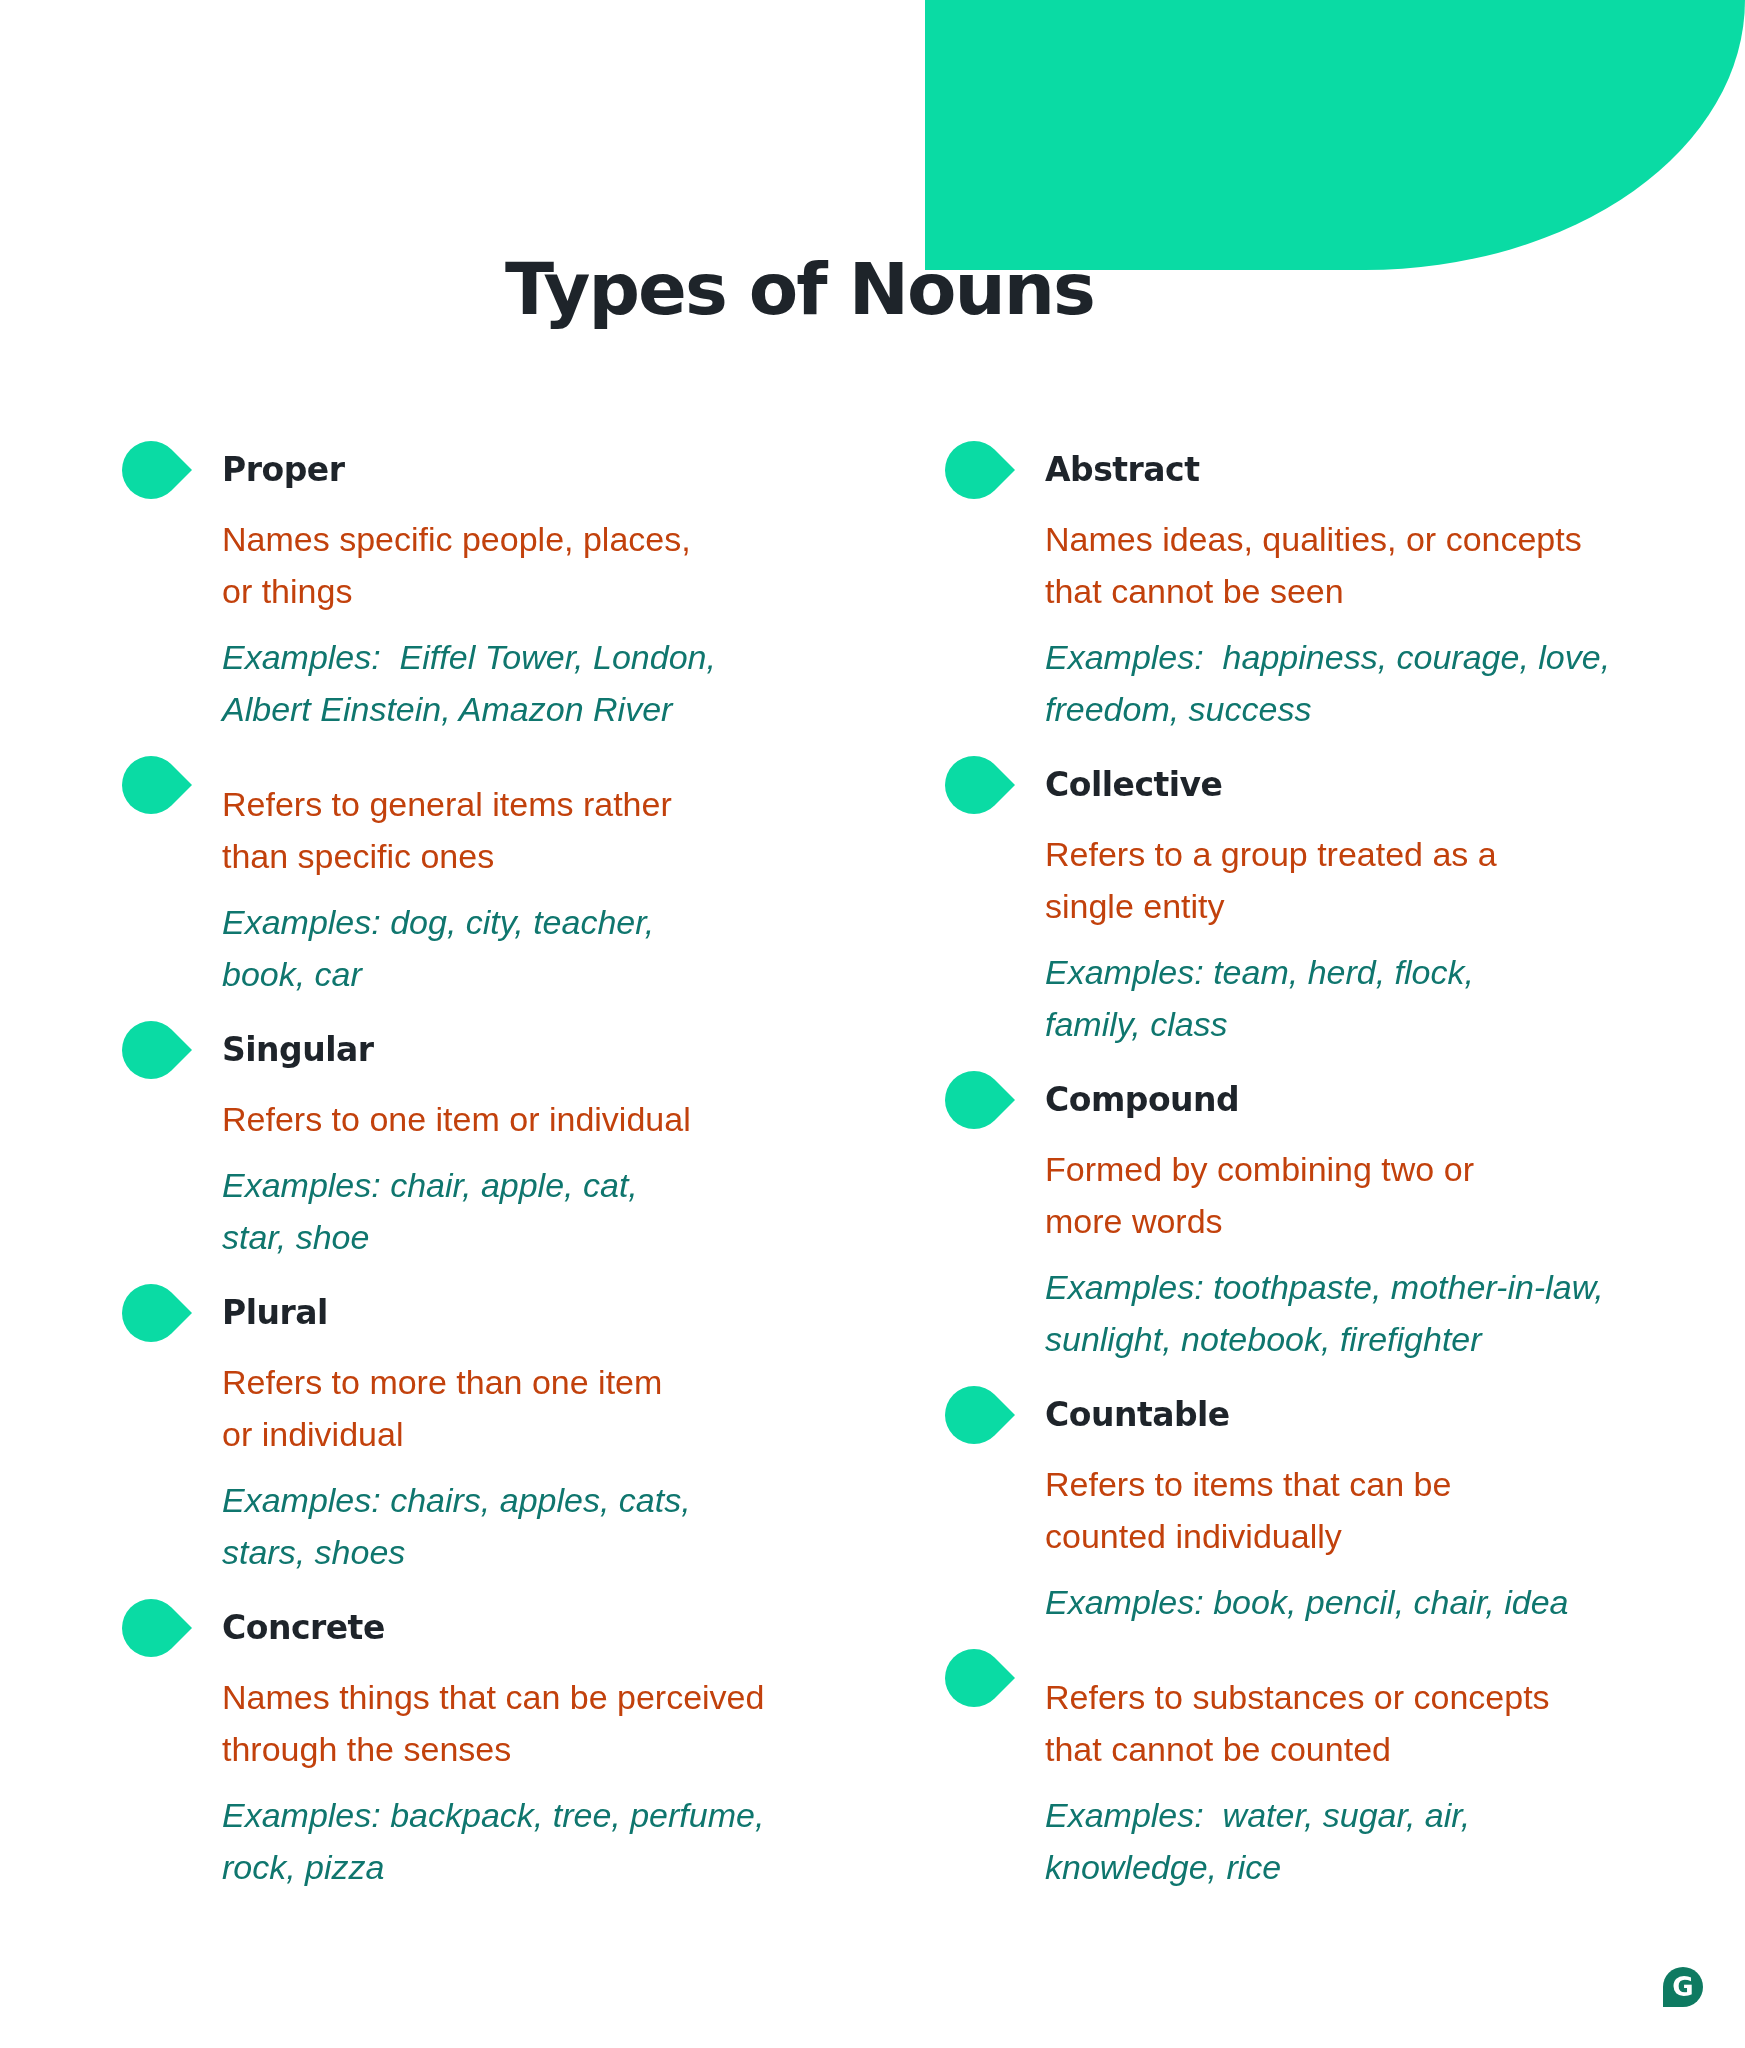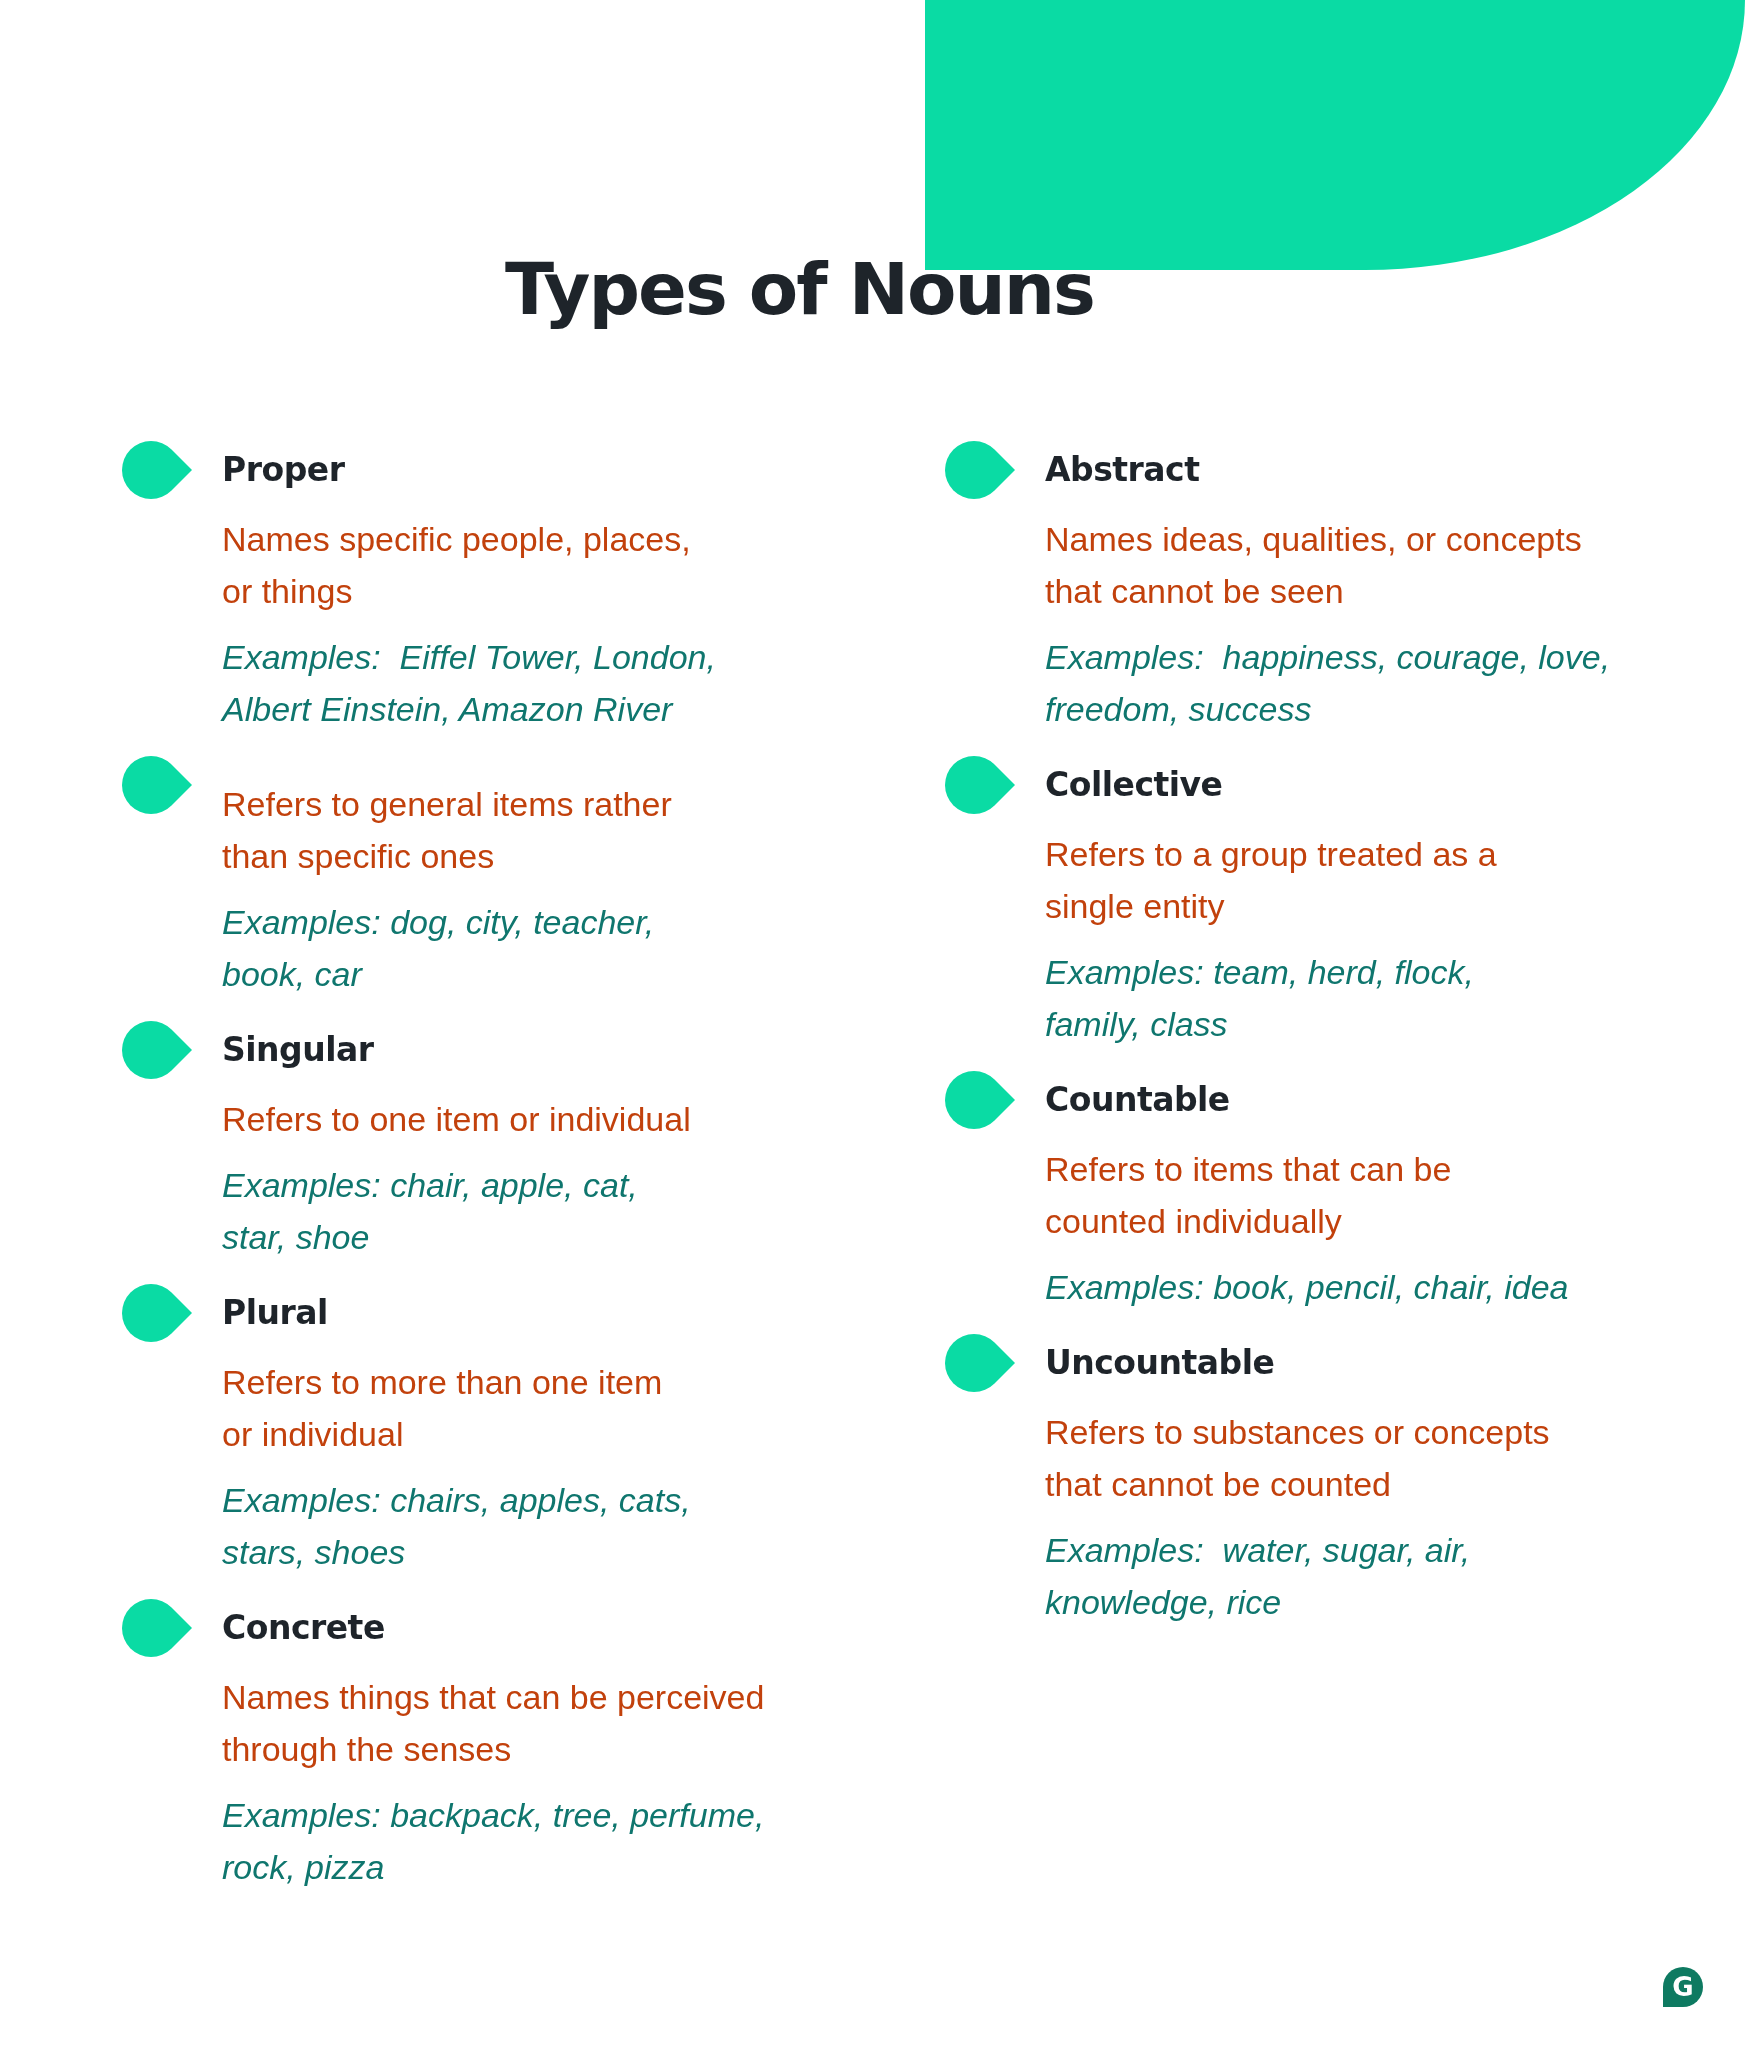--- a/index.html
+++ b/index.html
@@ -217,39 +217,50 @@
         </div>
       <div class="texts">
         <h2 class="sec-title">Collective</h2>
         <p class="sec-desc">Refers to a group treated as a
 single entity</p>
         <p class="sec-ex">Examples: team, herd, flock,
 family, class</p>
       </div>
     </div>
 
+    <div class="section">
+      <div class="icon-wrap">
+          <div class="blob"></div>
+        </div>
+      <div class="texts">
+        <h2 class="sec-title">Compound</h2>
+        <p class="sec-desc">Formed by combining two or
+more words</p>
+        <p class="sec-ex">Examples: toothpaste, mother-in-law,
+sunlight, notebook, firefighter</p>
+      </div>
+    </div>
 
     <div class="section">
       <div class="icon-wrap">
           <div class="blob"></div>
         </div>
       <div class="texts">
         <h2 class="sec-title">Countable</h2>
         <p class="sec-desc">Refers to items that can be
 counted individually</p>
         <p class="sec-ex">Examples: book, pencil, chair, idea</p>
       </div>
     </div>
 
     <div class="section">
       <div class="icon-wrap">
           <div class="blob"></div>
         </div>
       <div class="texts">
-        <h2 class="sec-title">Uncountable</h2>
         <p class="sec-desc">Refers to substances or concepts
 that cannot be counted</p>
         <p class="sec-ex">Examples:  water, sugar, air,
 knowledge, rice</p>
       </div>
     </div>
 
   </div>
 
   <div class="logo-pin">

